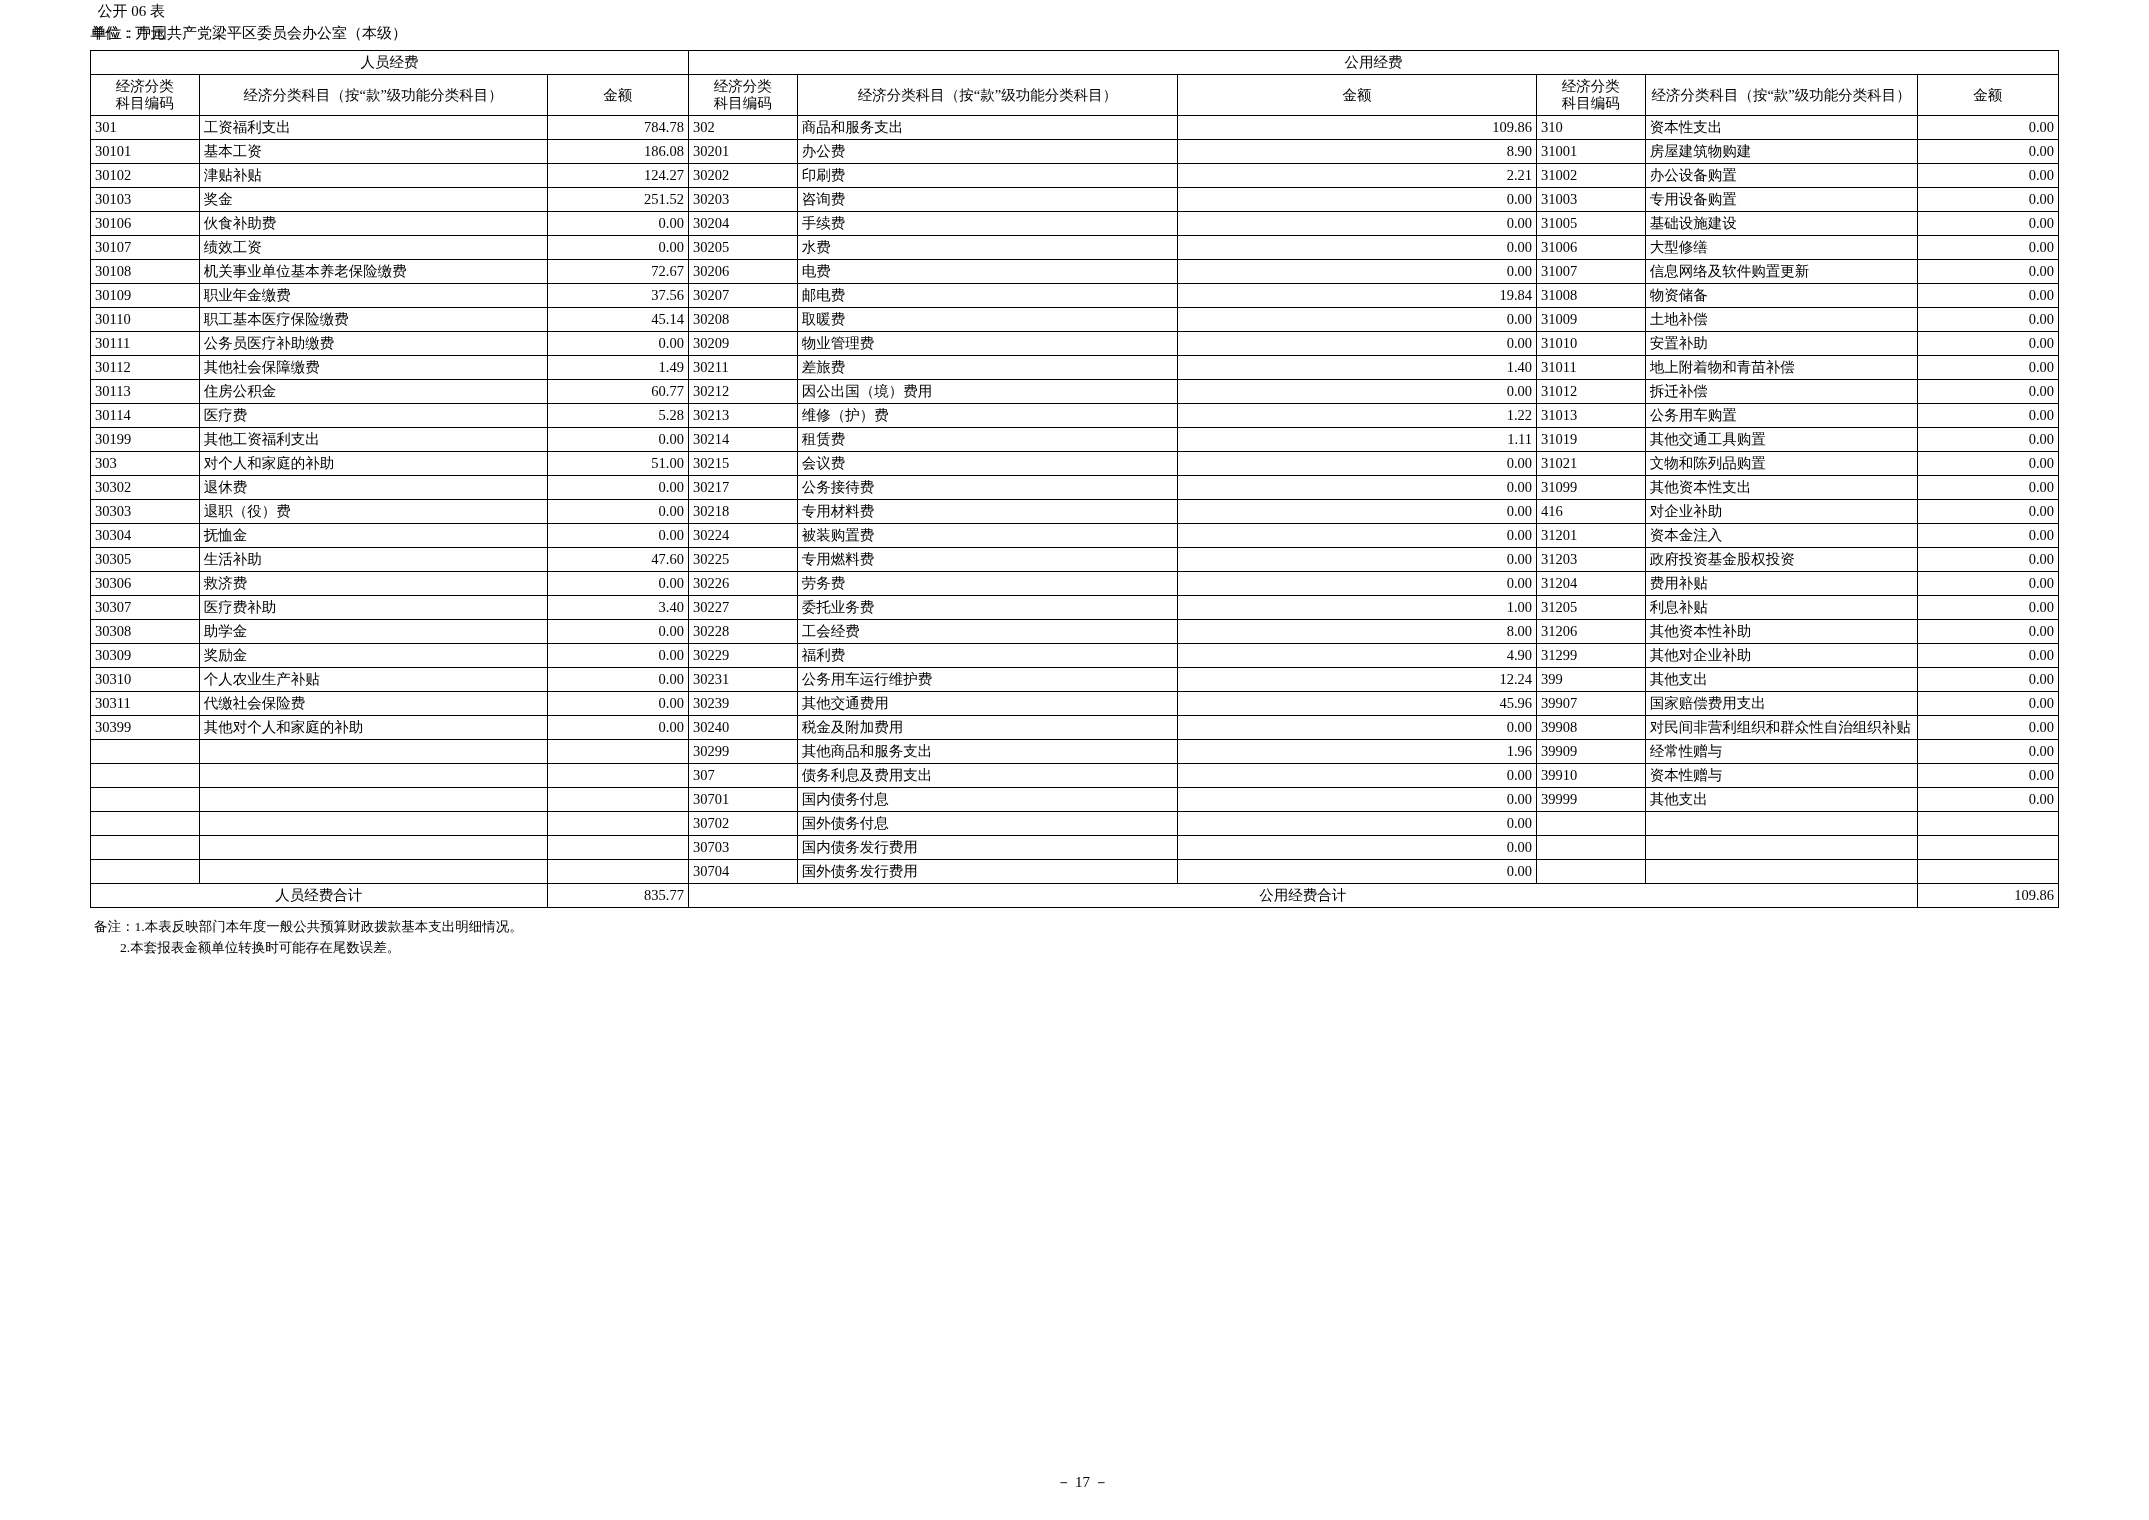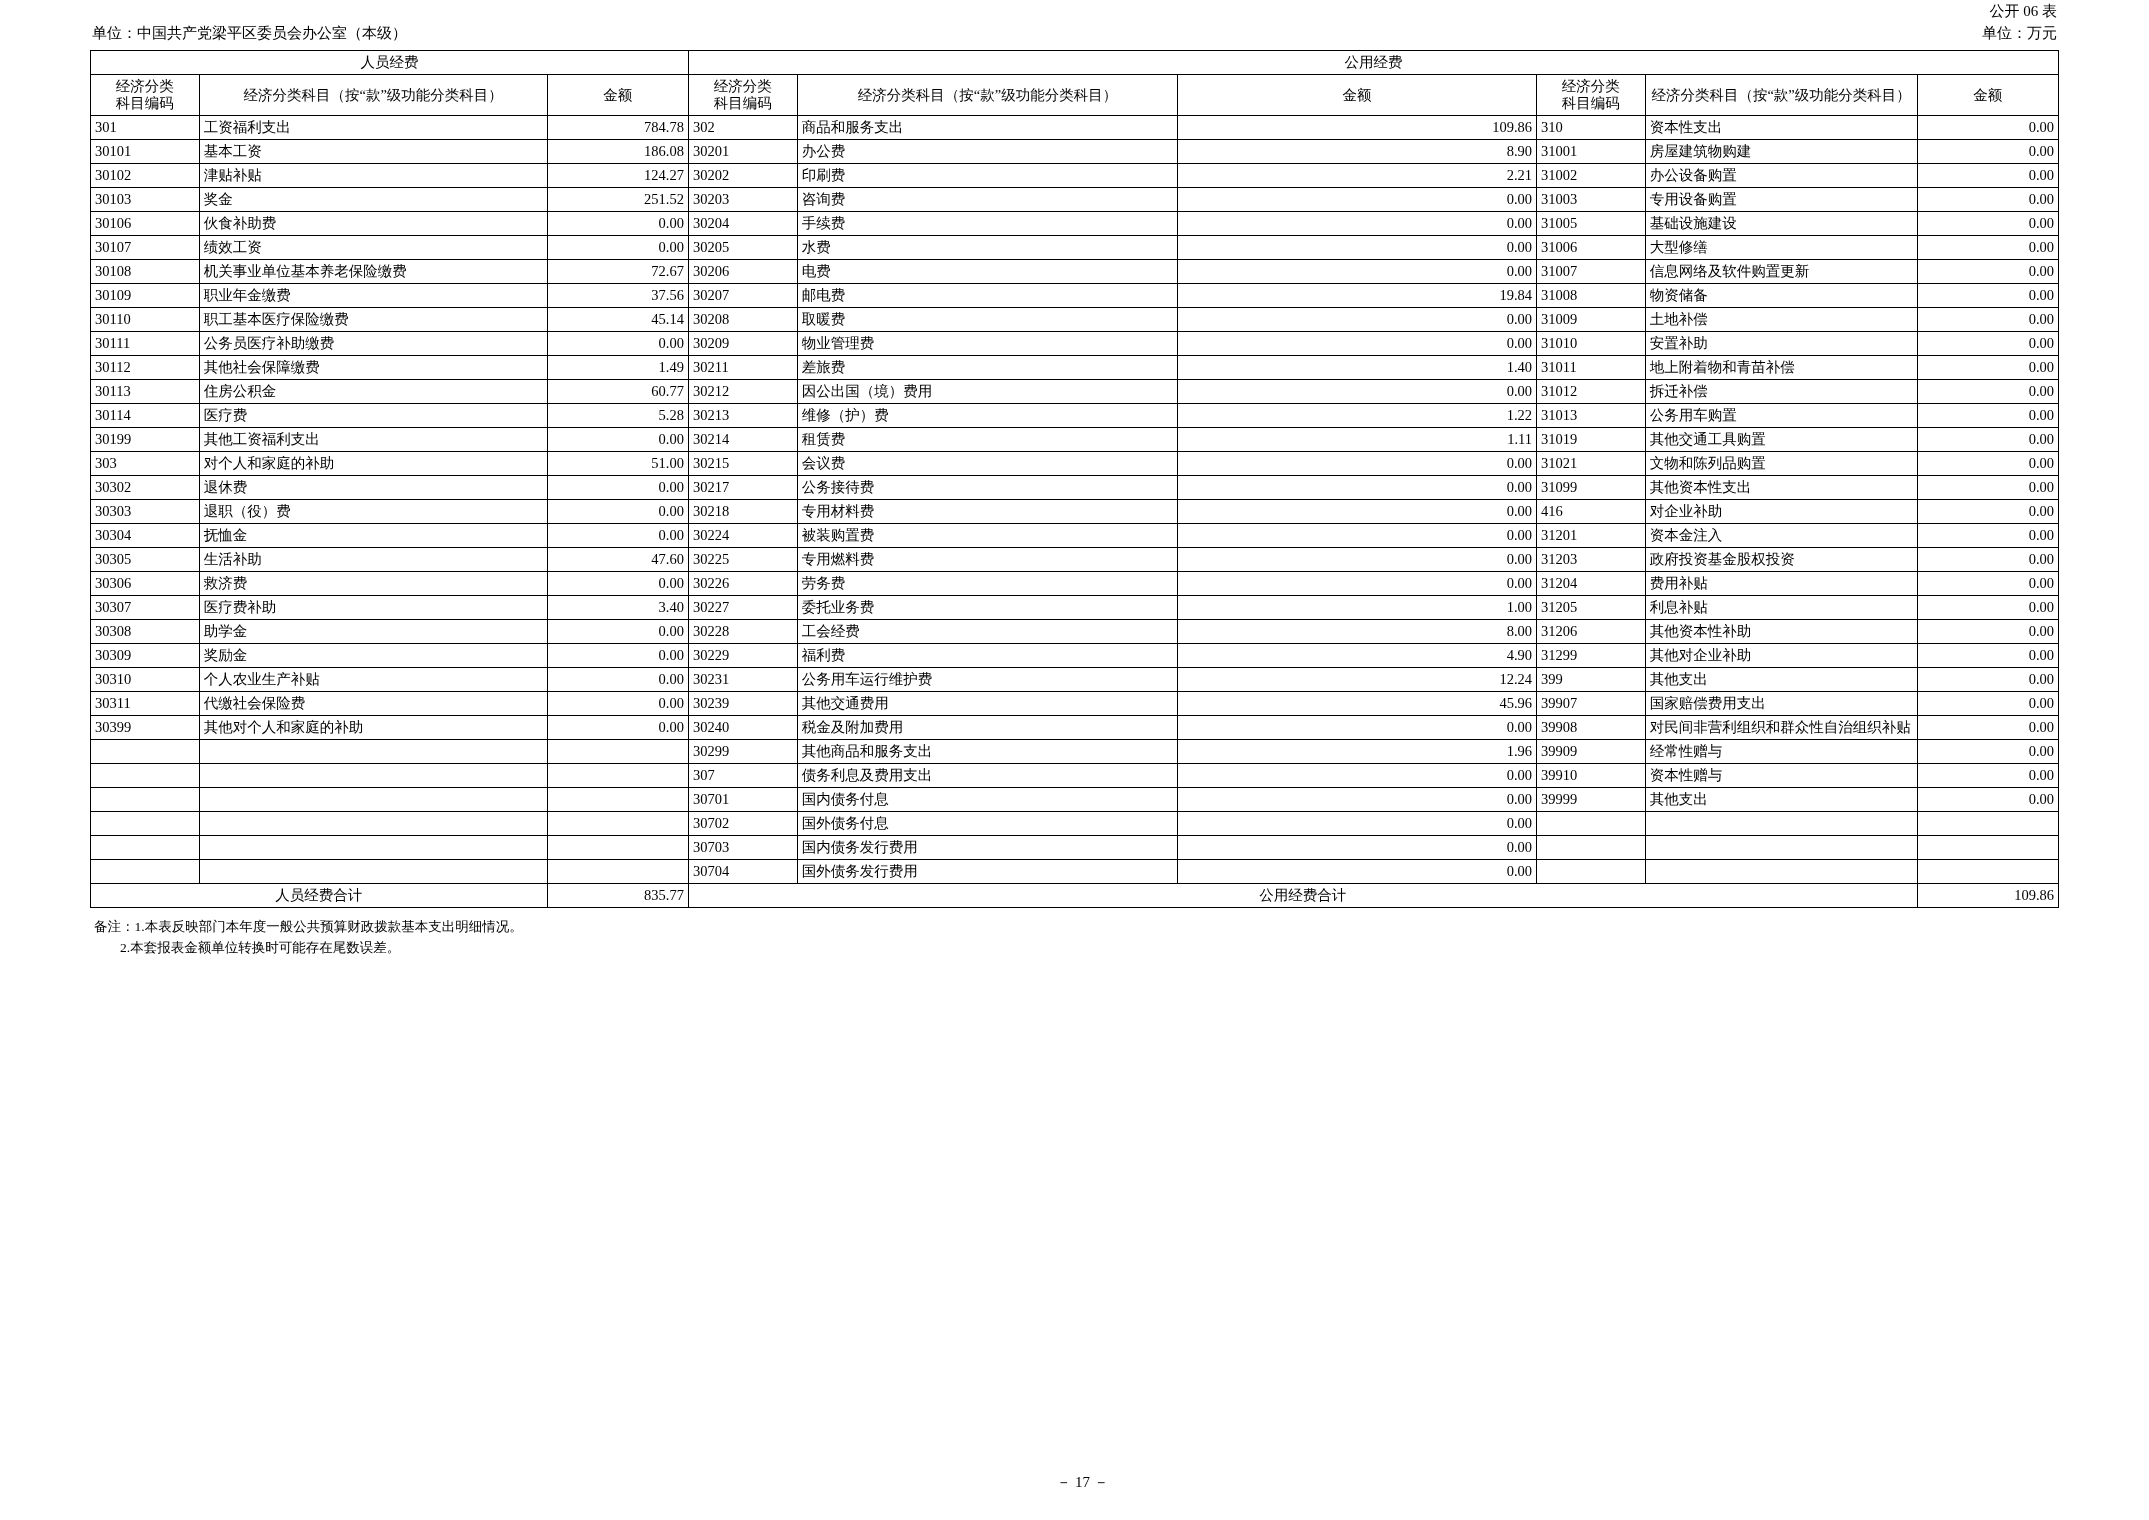--- a/index.html
+++ b/index.html
@@ -24,21 +24,20 @@
   .doc-title {
     text-align: center;
     font-size: 30px;
     font-weight: bold;
     letter-spacing: 1px;
     padding-top: 46px;
     padding-bottom: 6px;
   }
   .meta-row {
     display: flex;
-    justify-content: flex-end;
     font-size: 15px;
     line-height: 22px;
     padding-right: 2px;
   }
   .meta-right {
     text-align: right;
   }
   .unit-row {
     position: relative;
     font-size: 15px;

